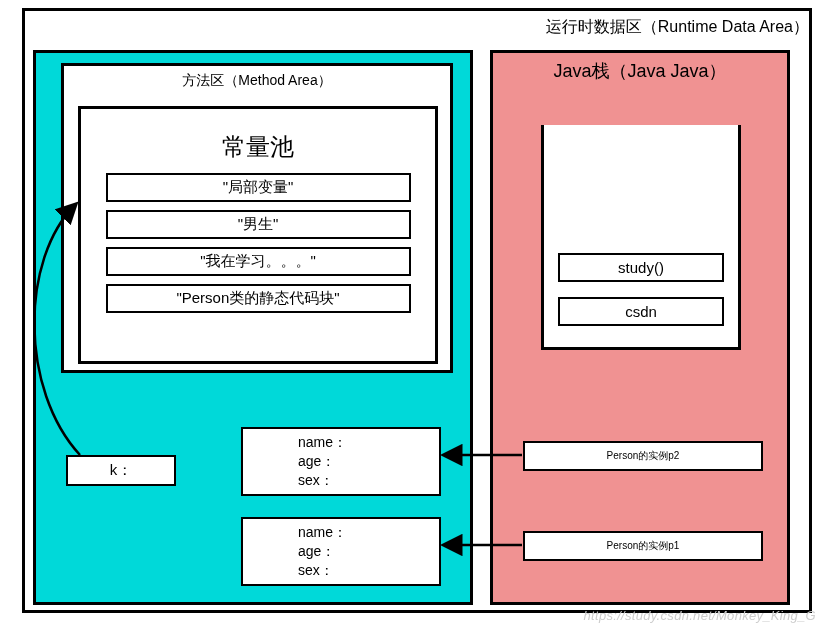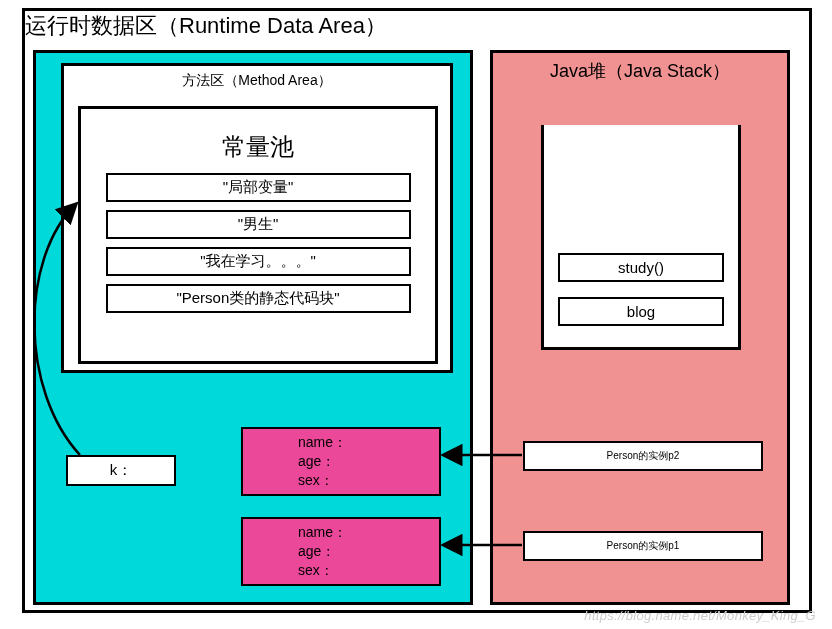--- a/index.html
+++ b/index.html
@@ -22,23 +22,24 @@
     width: 790px;
     height: 605px;
     border: 3px solid #000;
     background: #fff;
   }
   .main-title {
     position: absolute;
     top: 0px;
     left: 0;
     right: 0;
-    text-align: left;
-    font-size: 22px;
-    background: #fff;
+    text-align: right;
+    font-size: 16px;
+    background: #fff;
+    padding-top: 6px;
   }
   .cyan-panel {
     position: absolute;
     left: 33px;
     top: 50px;
     width: 440px;
     height: 555px;
     border: 3px solid #000;
     background: #00d9d9;
   }
@@ -108,21 +109,21 @@
     background: #fff;
     text-align: center;
     padding: 4px 0;
     font-size: 15px;
   }
   .obj-box {
     position: absolute;
     left: 205px;
     width: 200px;
     border: 2px solid #000;
-    background: #ec4899;
+    background: #ffffff;
     padding: 4px 0;
     font-size: 14px;
     line-height: 1.35;
     text-align: left;
   }
   .obj-box div { padding-left: 55px; }
   .obj1 { top: 374px; }
   .obj2 { top: 464px; }
 
   .pink-panel {
@@ -223,37 +224,37 @@
       <div>sex：</div>
     </div>
     <div class="obj-box obj2">
       <div>name：</div>
       <div>age：</div>
       <div>sex：</div>
     </div>
   </div>
 
   <div class="pink-panel">
-    <div class="stack-title">Java堆（Java Stack）</div>
+    <div class="stack-title">Java栈（Java Java）</div>
     <div class="stack-well">
       <div class="stack-row sr1">study()</div>
-      <div class="stack-row sr2">blog</div>
+      <div class="stack-row sr2">csdn</div>
     </div>
     <div class="inst-box ib1">Person的实例p2</div>
     <div class="inst-box ib2">Person的实例p1</div>
   </div>
 
   <svg class="arrows">
     <defs>
       <marker id="arrowhead" markerWidth="9" markerHeight="9" refX="7" refY="4.5" orient="auto">
         <polygon points="0 0, 9 4.5, 0 9" fill="#000"></polygon>
       </marker>
     </defs>
 
     <path d="M 80 455  C 20 390, 20 260, 75 205" stroke="#000" stroke-width="2.5" fill="none" marker-end="url(#arrowhead)"></path>
 
     <path d="M 522 455  L 445 455" stroke="#000" stroke-width="2.5" fill="none" marker-end="url(#arrowhead)"></path>
 
     <path d="M 522 545  L 445 545" stroke="#000" stroke-width="2.5" fill="none" marker-end="url(#arrowhead)"></path>
   </svg>
 
-  <div class="watermark">https://blog.name.net/Monkey_King_G</div>
+  <div class="watermark">https://study.csdn.net/Monkey_King_G</div>
 </div>
 
 </body></html>

